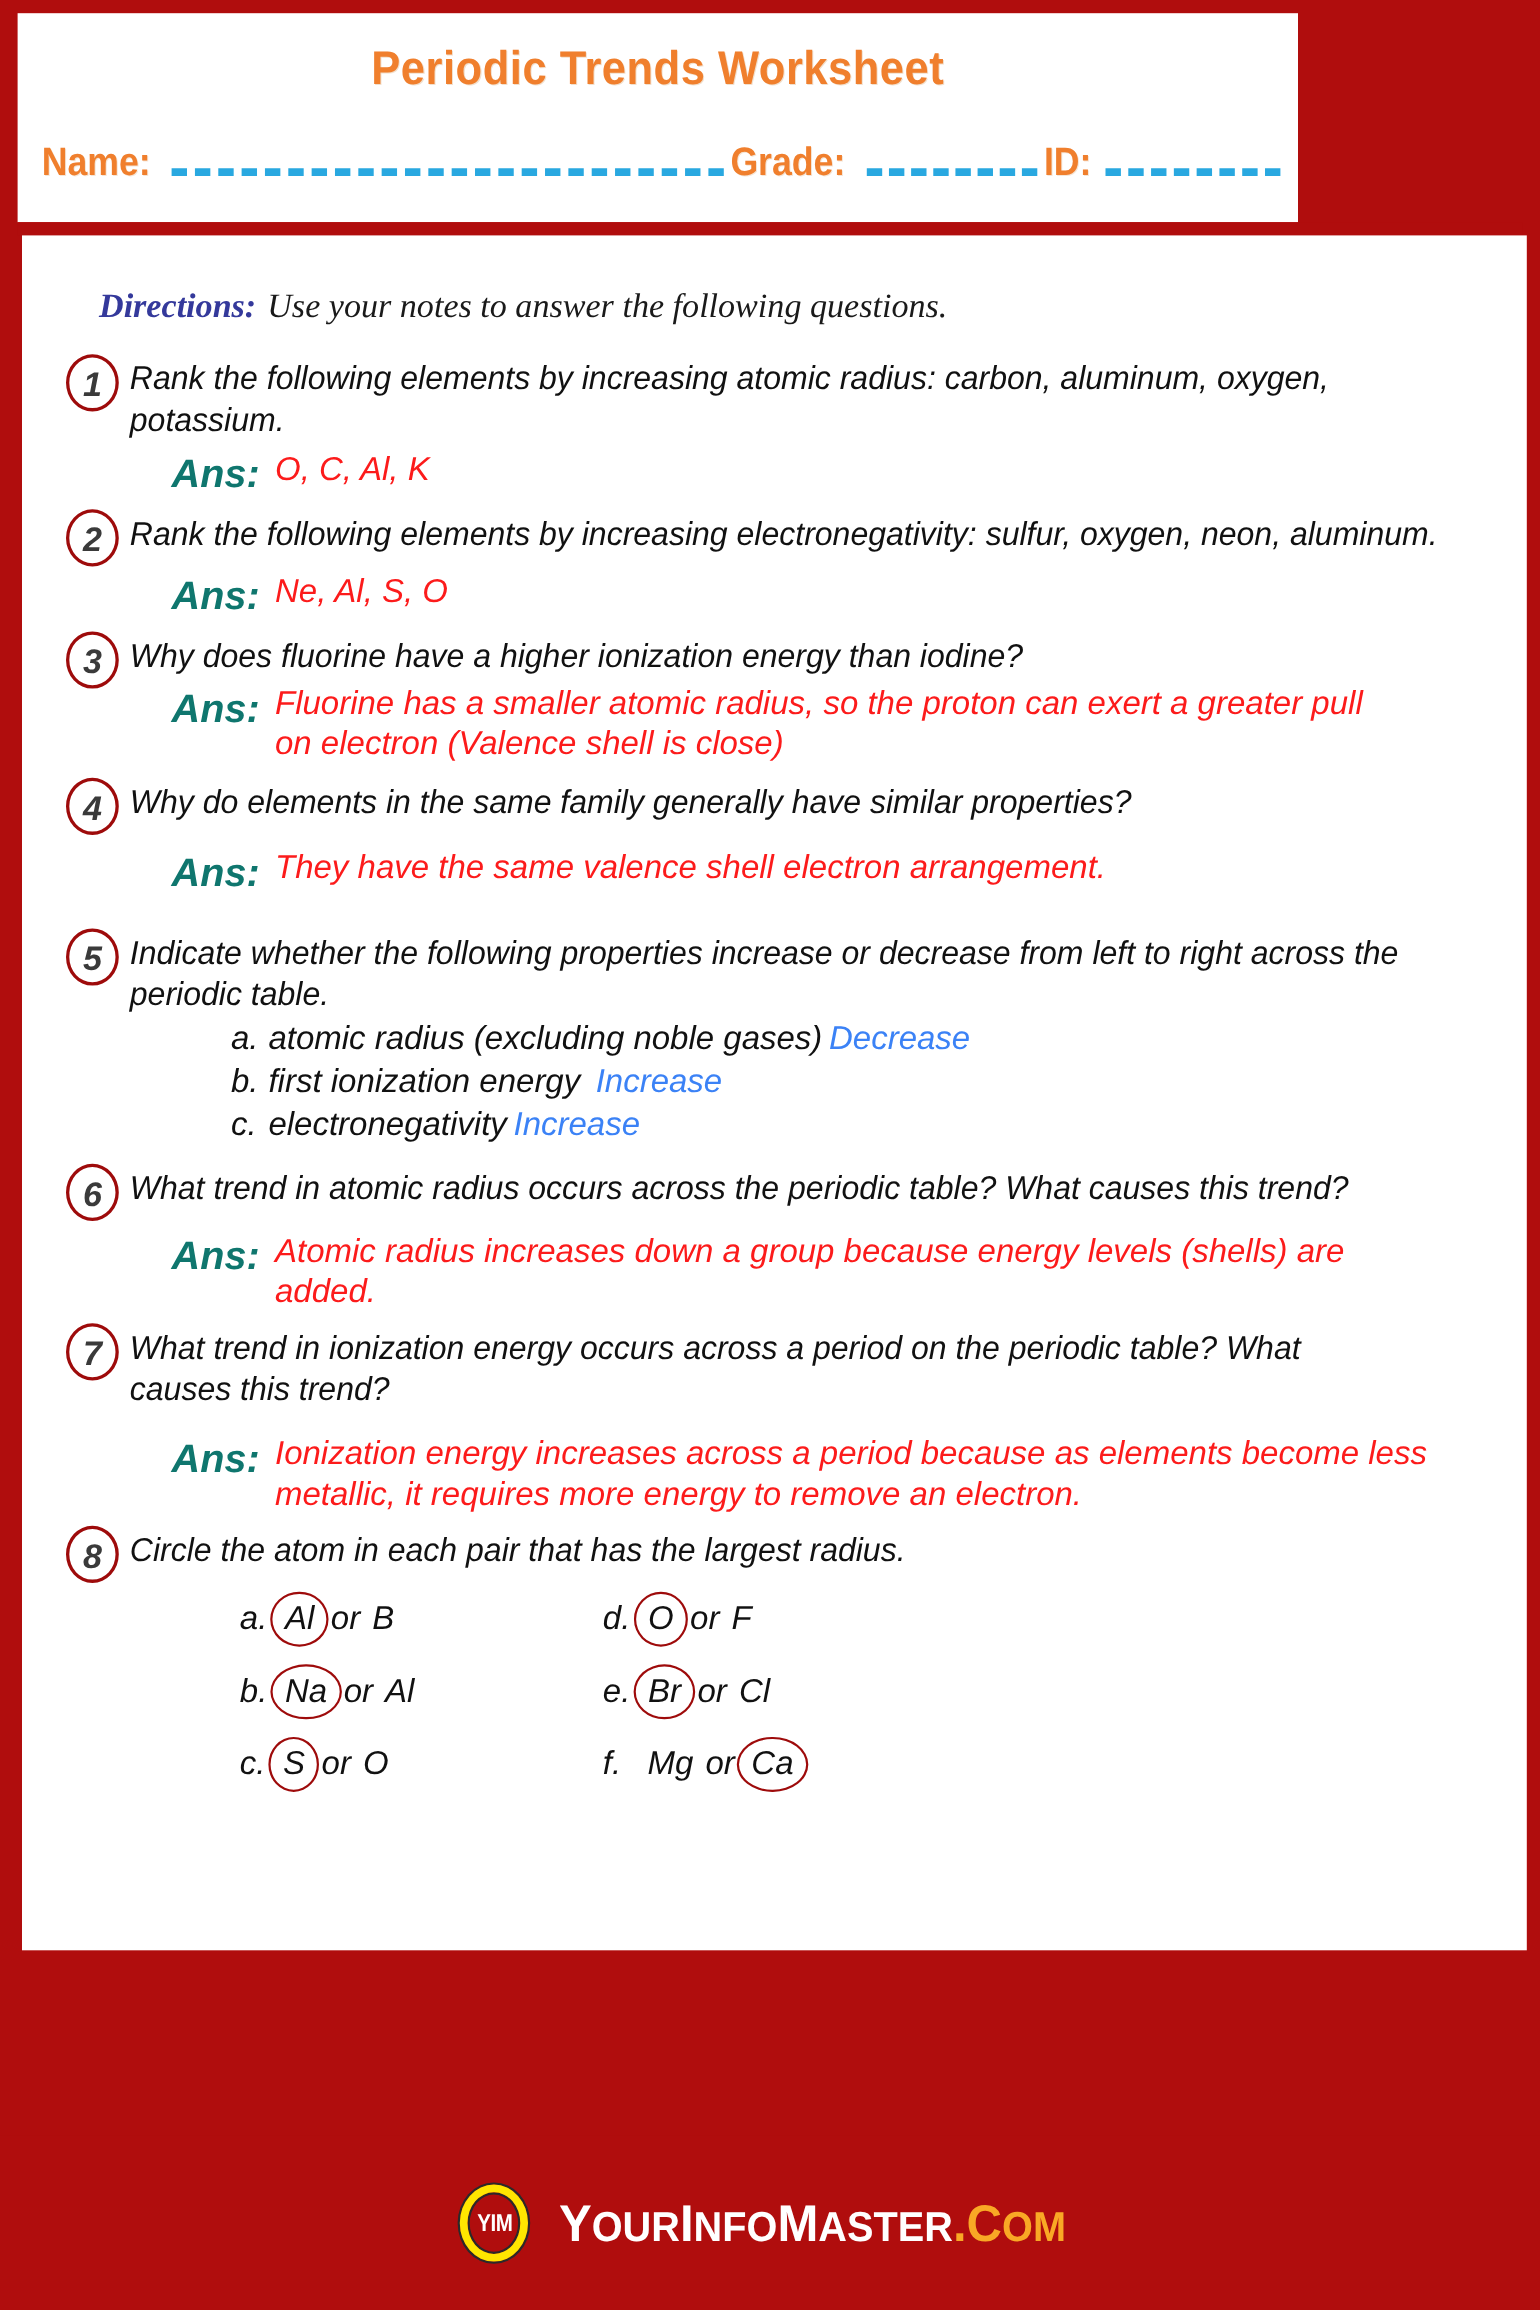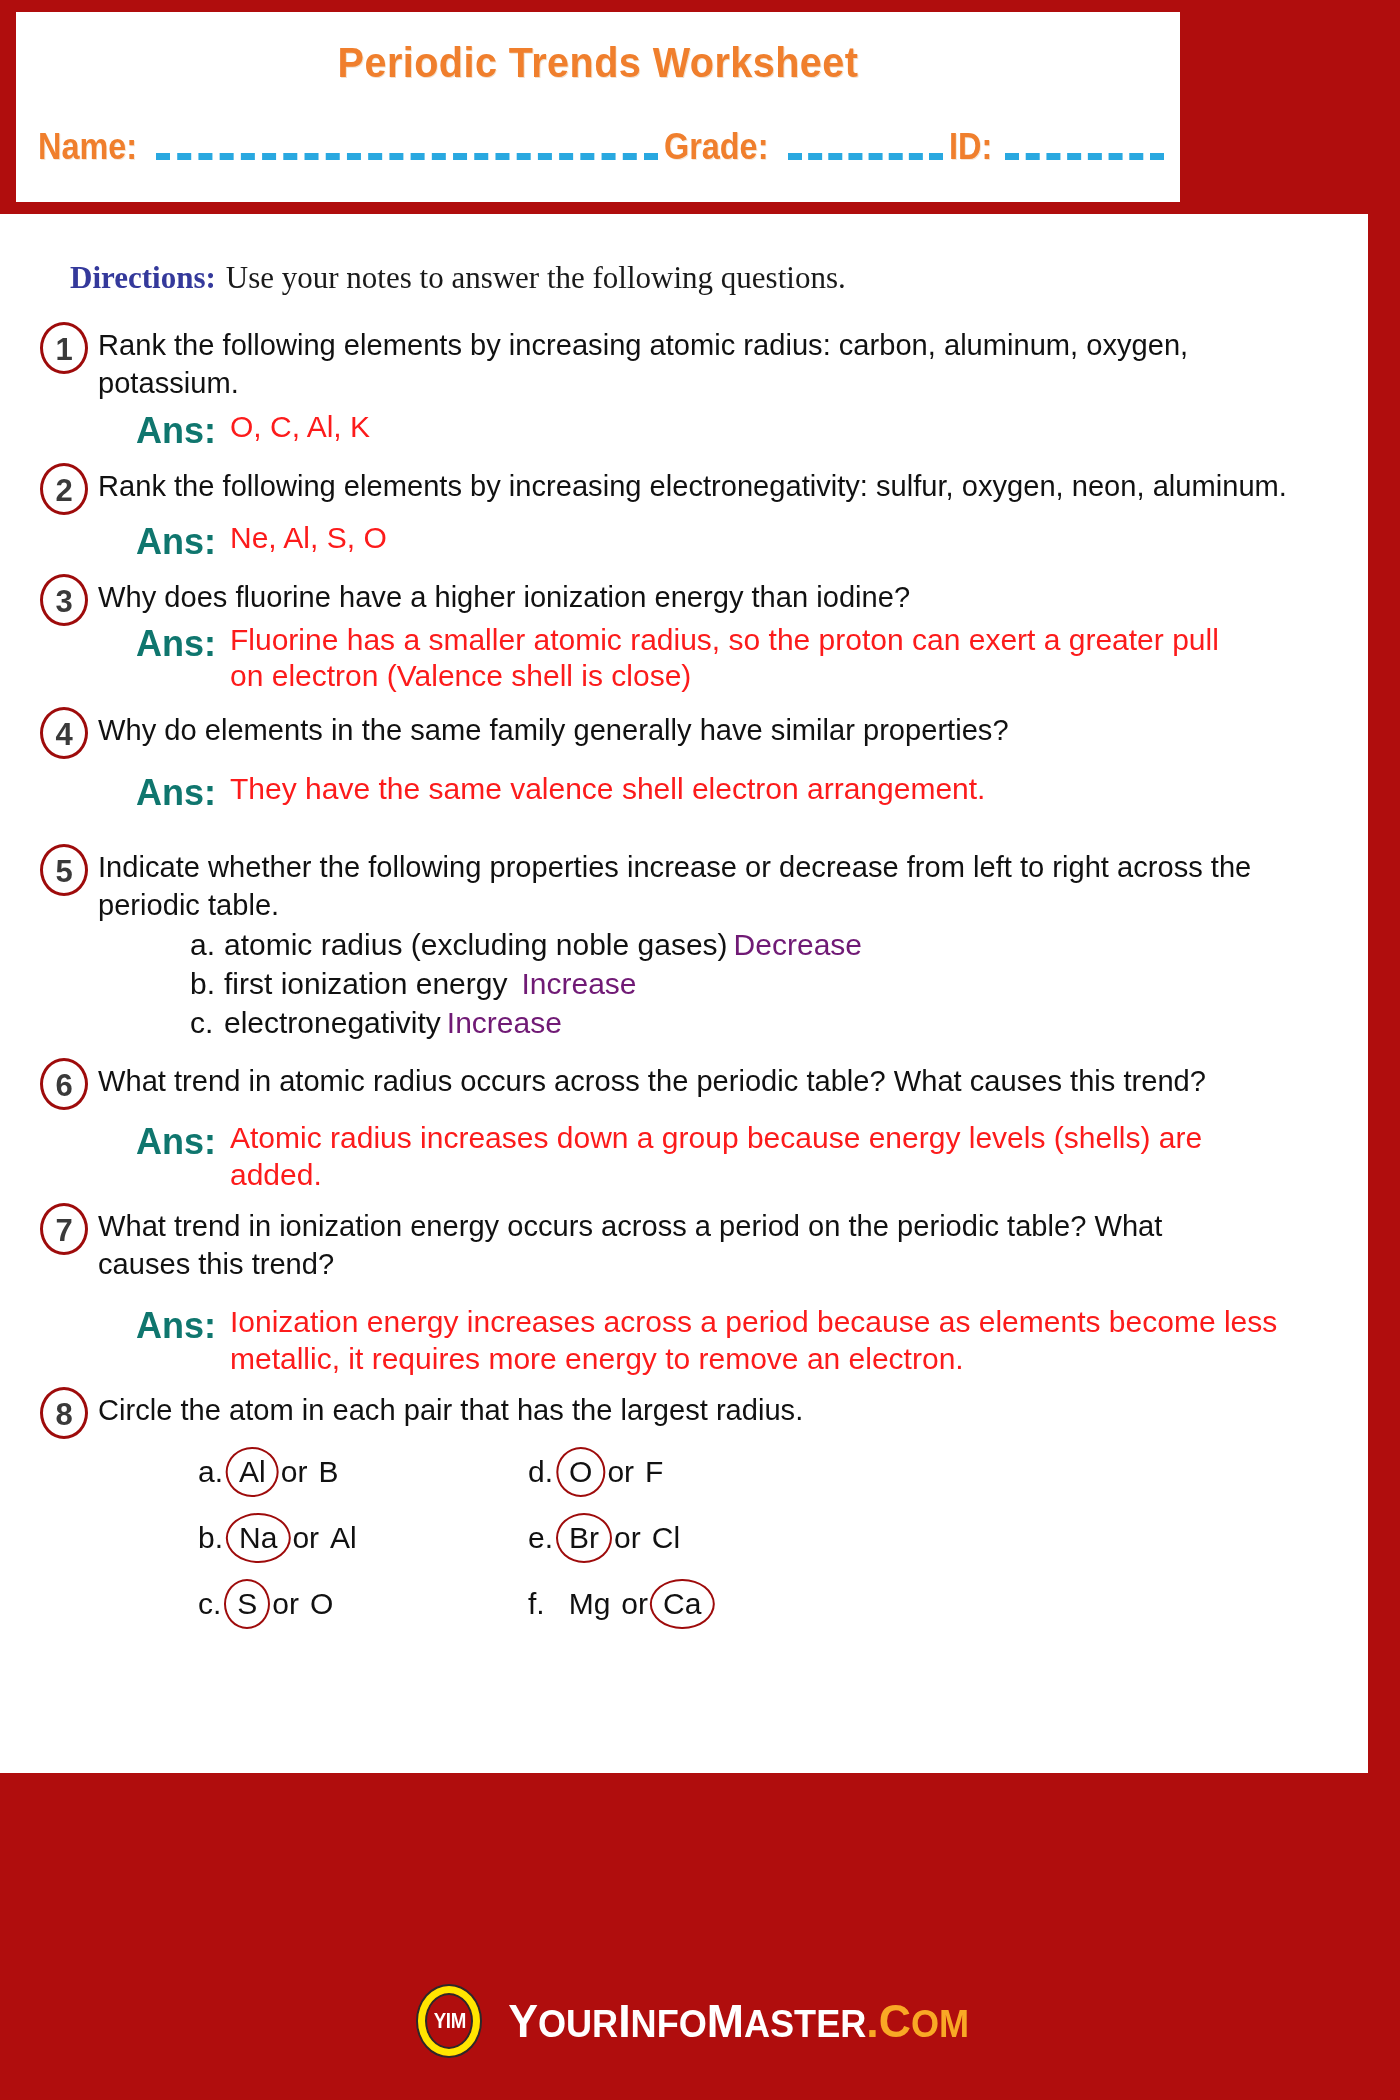--- a/index.html
+++ b/index.html
@@ -72,27 +72,28 @@
     left: 16px;
     top: 202px;
     width: 1368px;
     height: 12px;
     background: #b00d0d;
   }
 
   
   .body-card {
     position: absolute;
-    left: 0;
+    left: 20px;
     top: 214px;
     width: 1368px;
     height: 1559px;
     background: #ffffff;
     box-sizing: border-box;
     padding: 22px 30px 10px 28px;
+    font-style: italic;
   }
 
   .directions {
     font-family: "Liberation Serif", serif;
     font-size: 31px;
     color: #1a1a1a;
     margin: 24px 0 30px 42px;
   }
   .directions .dir-lbl {
     color: #34399b;
@@ -155,21 +156,21 @@
 
   
   .sublist {
     margin: 2px 0 0 92px;
     font-family: "Liberation Sans Narrow", "Liberation Sans", sans-serif;
     font-size: 30px;
     line-height: 1.3;
     color: #111;
   }
   .sublist .sl-letter { display: inline-block; width: 34px; }
-  .sublist .sl-ans { color: #701a75; margin-left: 6px; }
+  .sublist .sl-ans { color: #3b82f6; margin-left: 6px; }
 
   
   .pairgrid {
     margin: 10px 0 0 100px;
     width: 760px;
     display: grid;
     grid-template-columns: 330px 330px;
     grid-auto-rows: 66px;
     font-family: "Liberation Sans Narrow", "Liberation Sans", sans-serif;
     font-size: 30px;

